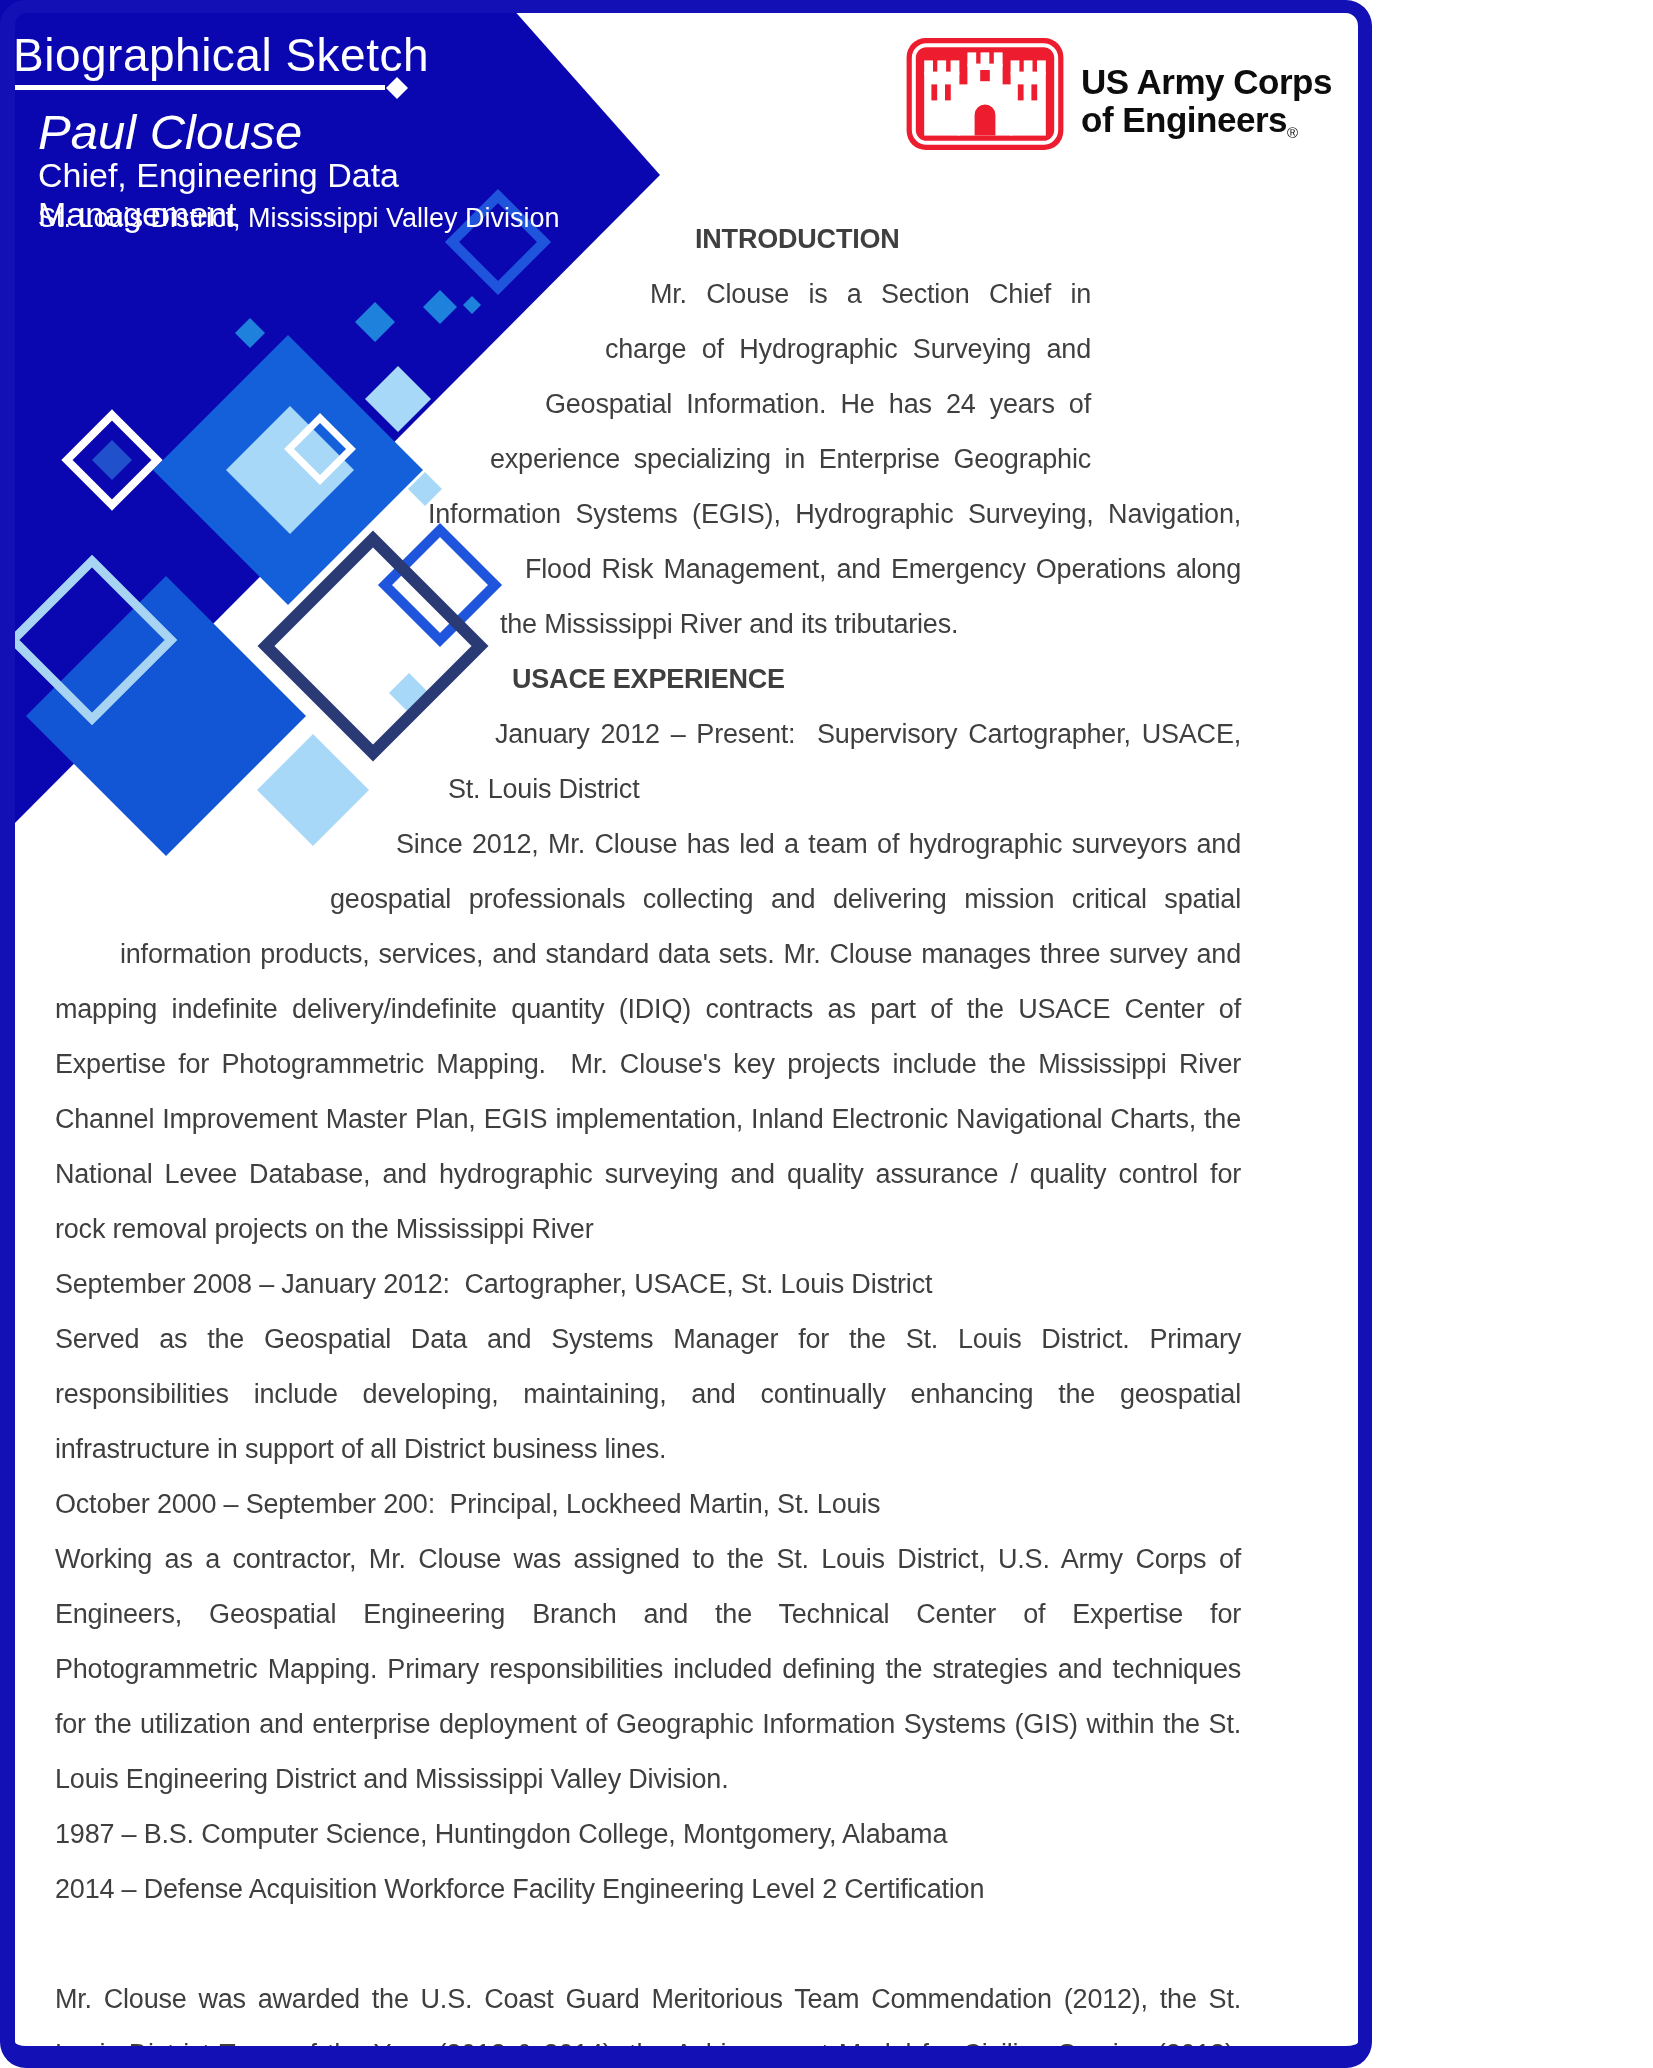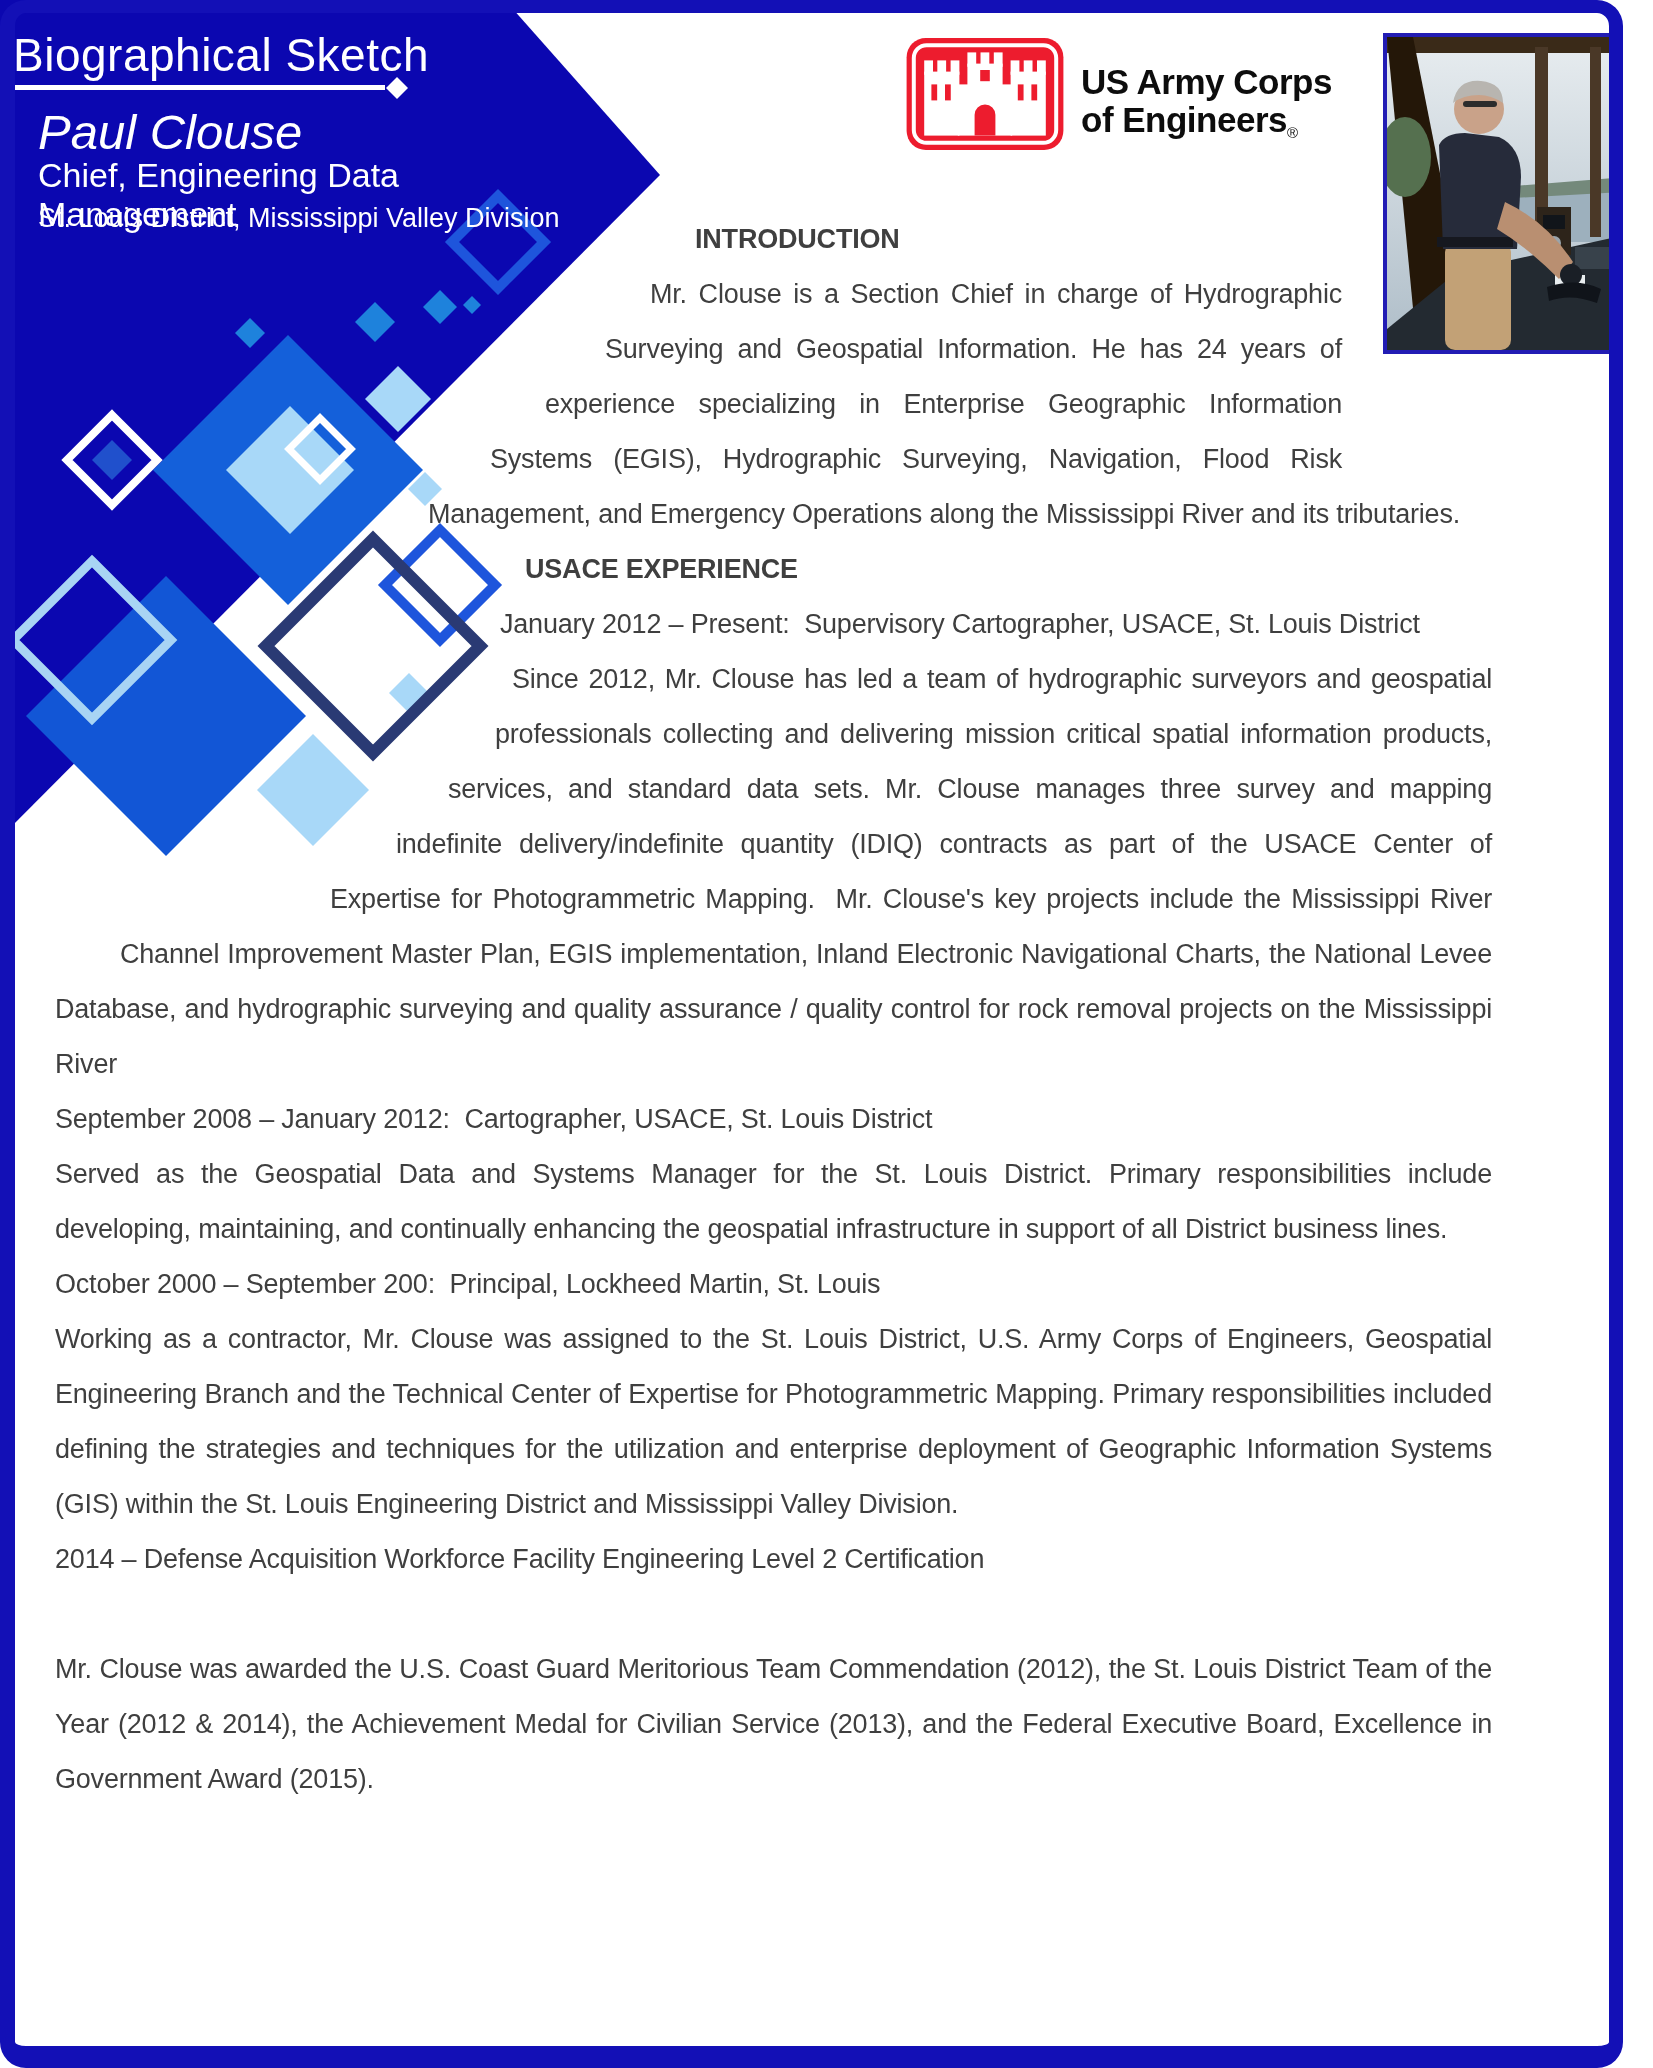--- a/index.html
+++ b/index.html
@@ -4,21 +4,21 @@
 <style>
   :root{
     --banner-blue:#0b07b0; --border-blue:#1310b6; --medium-blue:#1460da;
     --medium-blue2:#1256d6; --sky-blue:#1e82dc; --light-blue:#a8d8f8;
     --outline-blue:#1e55dc; --navy-outline:#2a3a74; --logo-red:#ed1c2e;
     --text-gray:#3f3f3f;
   }
   *{margin:0;padding:0;box-sizing:border-box;}
   html,body{width:1653px;background:#fff;}
   body{font-family:"Liberation Sans",sans-serif;}
-  .page{position:relative;width:1623px;height:2068px;background:#fff;overflow:hidden;}
+  .page{position:relative;width:1372px;height:2068px;background:#fff;overflow:hidden;}
 
   
   .frame{position:absolute;inset:0;border-style:solid;
     border-color:var(--border-blue,#1310b6);
     border-width:13px 14px 22px 15px;border-radius:26px;
     pointer-events:none;z-index:6;}
 
   
   .deco-svg{position:absolute;left:0;top:0;z-index:1;}
 
@@ -172,19 +172,20 @@
 
     <p class="para heading">INTRODUCTION</p>
     <p class="para">Mr. Clouse is a Section Chief in charge of Hydrographic Surveying and Geospatial Information. He has 24 years of experience specializing in Enterprise Geographic Information Systems (EGIS), Hydrographic Surveying, Navigation, Flood Risk Management, and Emergency Operations along the Mississippi River and its tributaries.</p>
     <p class="para heading">USACE EXPERIENCE</p>
     <p class="para">January 2012 – Present:&nbsp; Supervisory Cartographer, USACE, St. Louis District</p>
     <p class="para">Since 2012, Mr. Clouse has led a team of hydrographic surveyors and geospatial professionals collecting and delivering mission critical spatial information products, services, and standard data sets. Mr. Clouse manages three survey and mapping indefinite delivery/indefinite quantity (IDIQ) contracts as part of the USACE Center of Expertise for Photogrammetric Mapping.&nbsp; Mr. Clouse's key projects include the Mississippi River Channel Improvement Master Plan, EGIS implementation, Inland Electronic Navigational Charts, the National Levee Database, and hydrographic surveying and quality assurance / quality control for rock removal projects on the Mississippi River</p>
     <p class="para">September 2008 – January 2012:&nbsp; Cartographer, USACE, St. Louis District</p>
     <p class="para">Served as the Geospatial Data and Systems Manager for the St. Louis District. Primary responsibilities include developing, maintaining, and continually enhancing the geospatial infrastructure in support of all District business lines.</p>
     <p class="para">October 2000 – September 200:&nbsp; Principal, Lockheed Martin, St. Louis</p>
     <p class="para">Working as a contractor, Mr. Clouse was assigned to the St. Louis District, U.S. Army Corps of Engineers, Geospatial Engineering Branch and the Technical Center of Expertise for Photogrammetric Mapping. Primary responsibilities included defining the strategies and techniques for the utilization and enterprise deployment of Geographic Information Systems (GIS) within the St. Louis Engineering District and Mississippi Valley Division.</p>
+    <p class="para">1987 – B.S. Computer Science, Huntingdon College, Montgomery, Alabama</p>
     <p class="para">2014 – Defense Acquisition Workforce Facility Engineering Level 2 Certification</p>
     <div class="spacer-line"></div>
     <p class="para">Mr. Clouse was awarded the U.S. Coast Guard Meritorious Team Commendation (2012), the St. Louis District Team of the Year (2012 &amp; 2014), the Achievement Medal for Civilian Service (2013), and the Federal Executive Board, Excellence in Government Award (2015).</p>
   </div>
 
   <div class="frame"></div>
 </div>
 
 </body></html>

